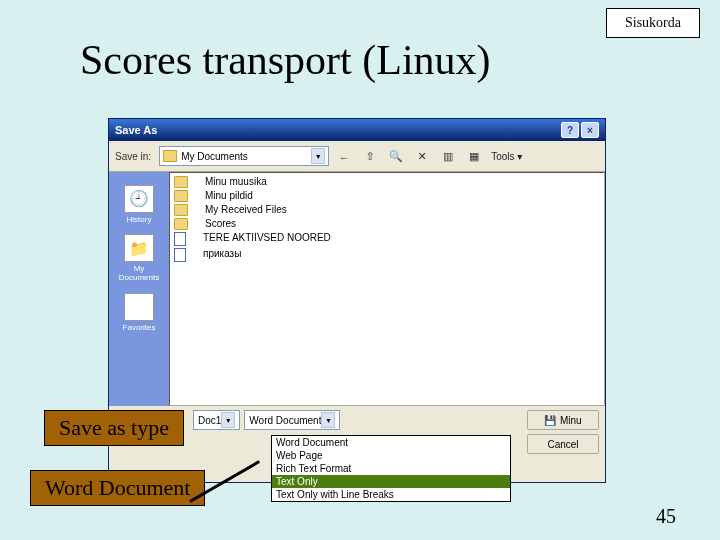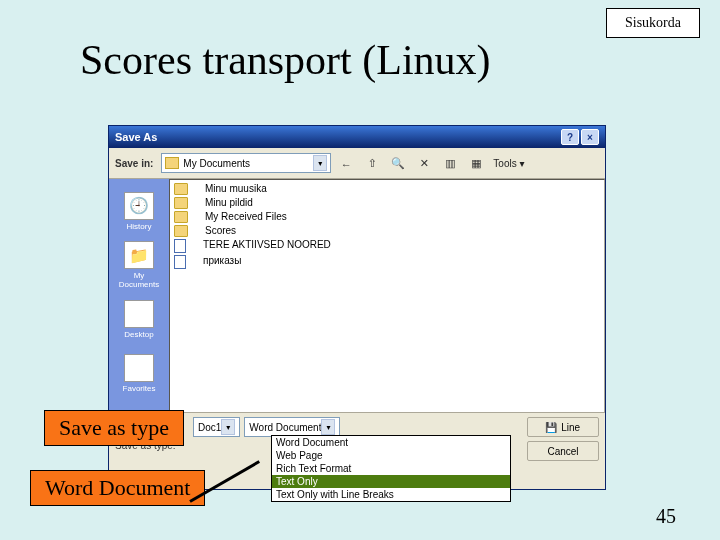--- a/index.html
+++ b/index.html
@@ -28,21 +28,20 @@
     position: absolute; bottom: 12px; right: 44px;
     font-family: "Times New Roman", serif;
     font-size: 20px;
   }
   
   .dialog {
     position: absolute; top: 118px; left: 108px;
     width: 498px; height: 365px;
     background: #ece9d8;
     border: 1px solid #0a246a;
-    margin-top: 7px;
   }
   .titlebar {
     height: 22px;
     background: linear-gradient(#3b77d8, #0a246a);
     color: #fff; font-weight: bold;
     padding: 3px 6px;
     display: flex; align-items: center;
     font-size: 11px;
   }
   .titlebar .spacer { flex: 1; }
@@ -53,21 +52,21 @@
     margin-left: 2px;
     color: #1a3a8a;
     font-size: 10px; font-weight: bold;
     display: flex; align-items: center; justify-content: center;
     border-radius: 2px;
   }
   .toolbar {
     height: 30px; padding: 3px 6px;
     display: flex; align-items: center; gap: 4px;
   }
-  .toolbar-label { color: #333; font-size: 10px; margin-right: 4px; font-weight: bold; }
+  .toolbar-label { color: #333; font-size: 10px; margin-right: 4px; }
   .savein-select {
     flex: 0 0 170px; height: 20px;
     background: #fff; border: 1px solid #7f9db9;
     display: flex; align-items: center; padding: 0 3px;
     font-size: 10px;
   }
   .savein-select .dd-arrow {
     margin-left: auto; width: 14px; height: 16px;
     background: #dbe4f0; border: 1px solid #b4c4e0;
     display: flex; align-items: center; justify-content: center;
@@ -142,21 +141,21 @@
     position: absolute; left: 271px; top: 435px;
     width: 240px;
     background: #fff; border: 1px solid #000;
     font-size: 10px;
     z-index: 5;
   }
   .dropdown-open .opt { padding: 1px 4px; }
   .dropdown-open .opt.sel { background: #4d7c0f; color: #fff; }
   
   .callout {
-    position: absolute; background: #f97316;
+    position: absolute; background: #a16207;
     border: 1px solid #000;
     font-family: "Times New Roman", serif;
     font-size: 22px; padding: 4px 14px;
   }
   .callout1 { top: 410px; left: 44px; }
   .callout2 { top: 470px; left: 30px; }
   .pointer-line {
     position: absolute; background: #000; height: 3px;
     transform-origin: left center;
   }
@@ -196,24 +195,20 @@
     <div class="places">
       <div class="place">
         <div class="place-icon">🕘</div>
         <span>History</span>
       </div>
       <div class="place">
         <div class="place-icon">📁</div>
         <span>My Documents</span>
       </div>
       <div class="place">
-        <div class="place-icon">🖥</div>
-        <span>Desktop</span>
-      </div>
-      <div class="place">
         <div class="place-icon">★</div>
         <span>Favorites</span>
       </div>
     </div>
     <div class="file-list">
       <div class="file-item">
           <span class="folder-ico"></span>
           <span>Minu muusika</span>
         </div>
       <div class="file-item">
@@ -250,21 +245,21 @@
         <span class="dd-arrow">▾</span>
       </div>
       <div class="type-select">
         <span>Word Document</span>
         <span class="dd-arrow">▾</span>
       </div>
     </div>
     <div class="btn-col">
       <div class="win-btn">
         <span>💾</span>
-        <span>Line</span>
+        <span>Minu</span>
       </div>
       <div class="win-btn">
         <span>Cancel</span>
       </div>
     </div>
   </div>
 </div>
 
 <div class="dropdown-open">
   <div class="opt">Word Document</div>

